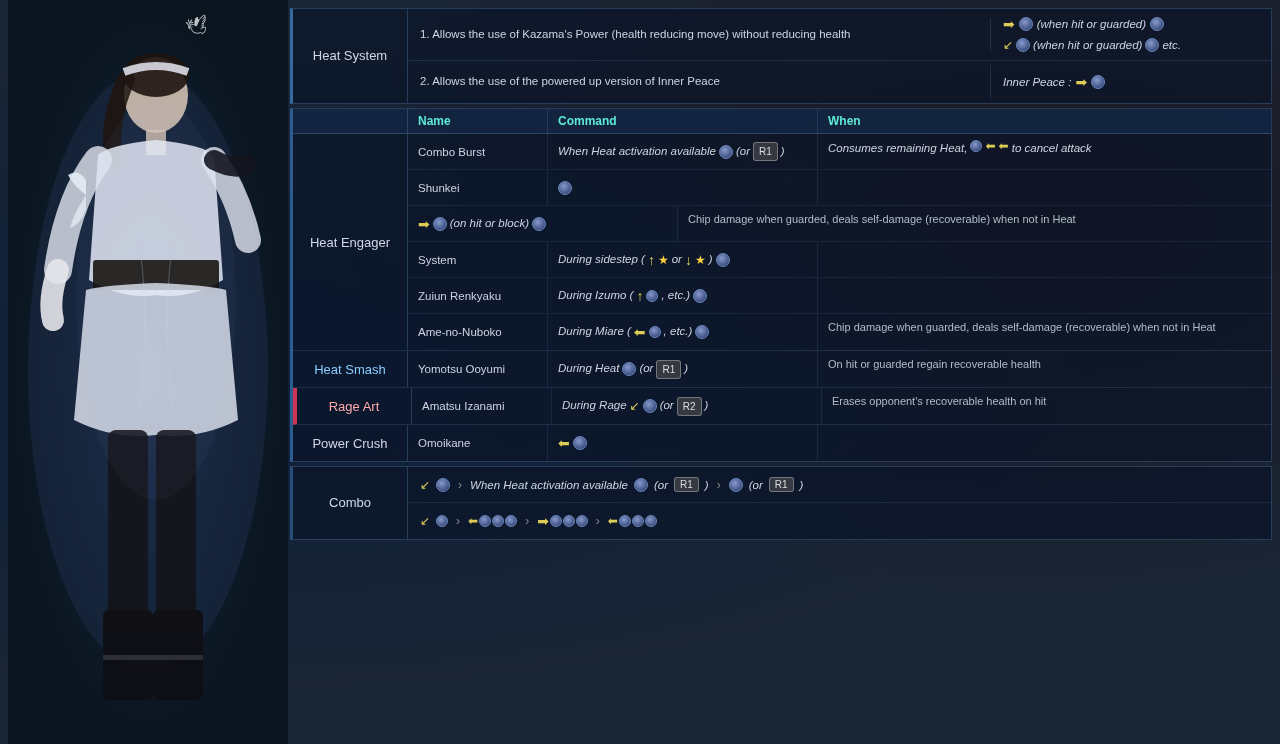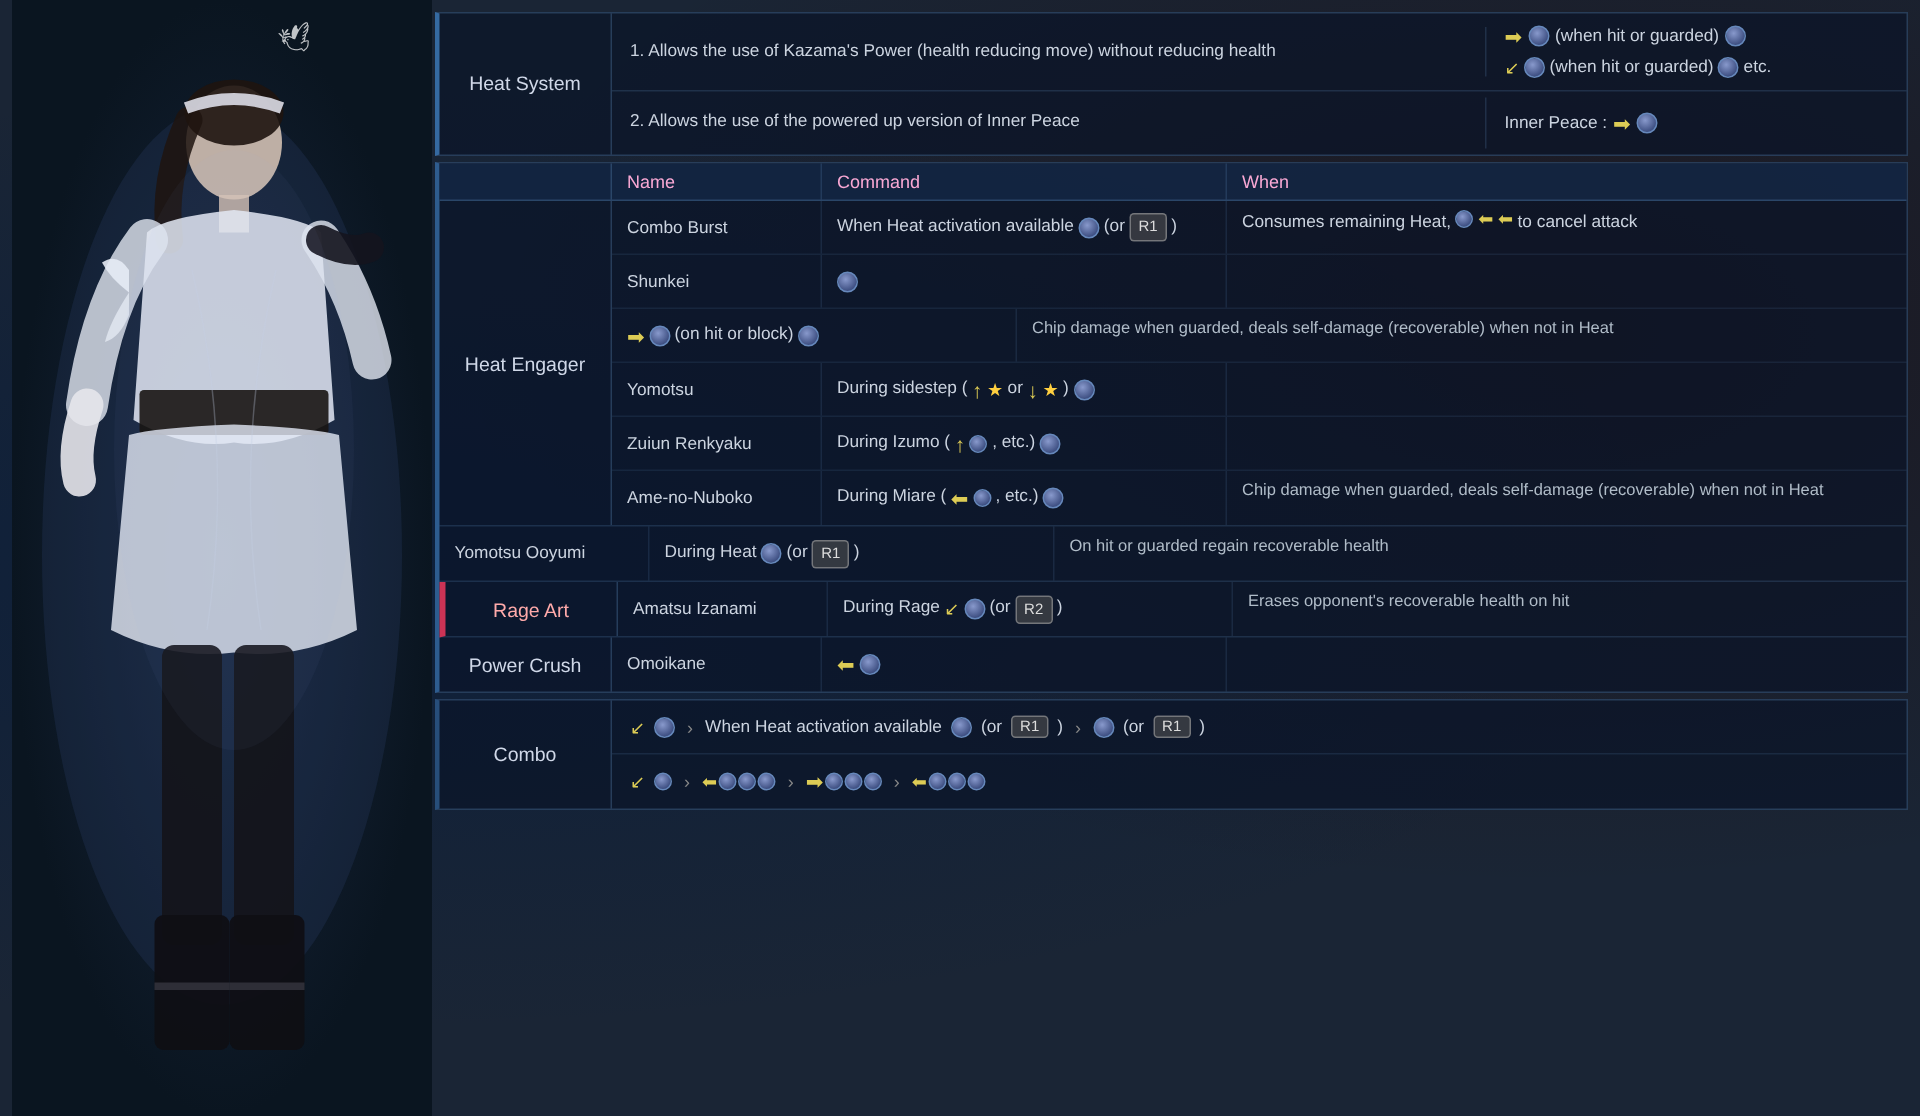--- a/index.html
+++ b/index.html
@@ -105,21 +105,21 @@
       padding: 7px 12px;
       border-bottom: 1px solid rgba(100,150,200,0.15);
       gap: 6px;
       flex-wrap: wrap;
       font-size: 11.5px;
       color: #ccd4e0;
       min-height: 36px;
     }
     .combo-row:last-child { border-bottom: none; }
 
-    .inline-text { font-size: 11.5px; color: #ccd4e0; }
+    .inline-text { font-size: 11.5px; color: #ccd4e0; font-style: italic; }
 
     .gt { color: #888; font-size: 12px; margin: 0 2px; }
 
     
     .char-visual {
       position: absolute;
       left: 5px;
       top: 0;
       width: 285px;
       height: 744px;
@@ -215,22 +215,22 @@
     }
 
     .header-cells {
       flex: 1;
       display: flex;
     }
 
     .hcell {
       padding: 5px 10px;
       font-size: 12px;
-      color: #f9a8d4;
-      font-weight: normal;
+      color: #5eead4;
+      font-weight: bold;
     }
 
     .hcell-name {
       width: 140px;
       min-width: 140px;
       border-right: 1px solid rgba(100,150,200,0.2);
     }
 
     .hcell-cmd {
       width: 270px;
@@ -428,21 +428,21 @@
           <div class="cell-cmd">
             <span class="arr">➡</span>
             <span class="c"></span>
             <span class="inline-text">(on hit or block)</span>
             <span class="c"></span>
           </div>
           <div class="cell-note">Chip damage when guarded, deals self-damage (recoverable) when not in Heat</div>
         </div>
 
         <div class="data-row">
-          <div class="cell-name">Yomotsu</div>
+          <div class="cell-name">System</div>
           <div class="cell-cmd">
             <span class="inline-text">During sidestep (</span>
             <span class="arr">↑</span>
             <span class="star-icon">★</span>
             <span class="inline-text">or</span>
             <span class="arr">↓</span>
             <span class="star-icon">★</span>
             <span class="inline-text">)</span>
             <span class="c"></span>
           </div>
@@ -469,20 +469,21 @@
             <span class="c-sm"></span>
             <span class="inline-text">, etc.)</span>
             <span class="c"></span>
           </div>
           <div class="cell-note">Chip damage when guarded, deals self-damage (recoverable) when not in Heat</div>
         </div>
       </div>
     </div>
 
     <div class="row-group heat-smash-group">
+      <div class="group-label" style="color:#88ccff;">Heat Smash</div>
       <div class="group-rows">
         <div class="data-row">
           <div class="cell-name">Yomotsu Ooyumi</div>
           <div class="cell-cmd">
             <span class="inline-text">During Heat</span>
             <span class="c"></span>
             <span class="inline-text">(or</span>
             <span class="kb">R1</span>
             <span class="inline-text">)</span>
           </div>

